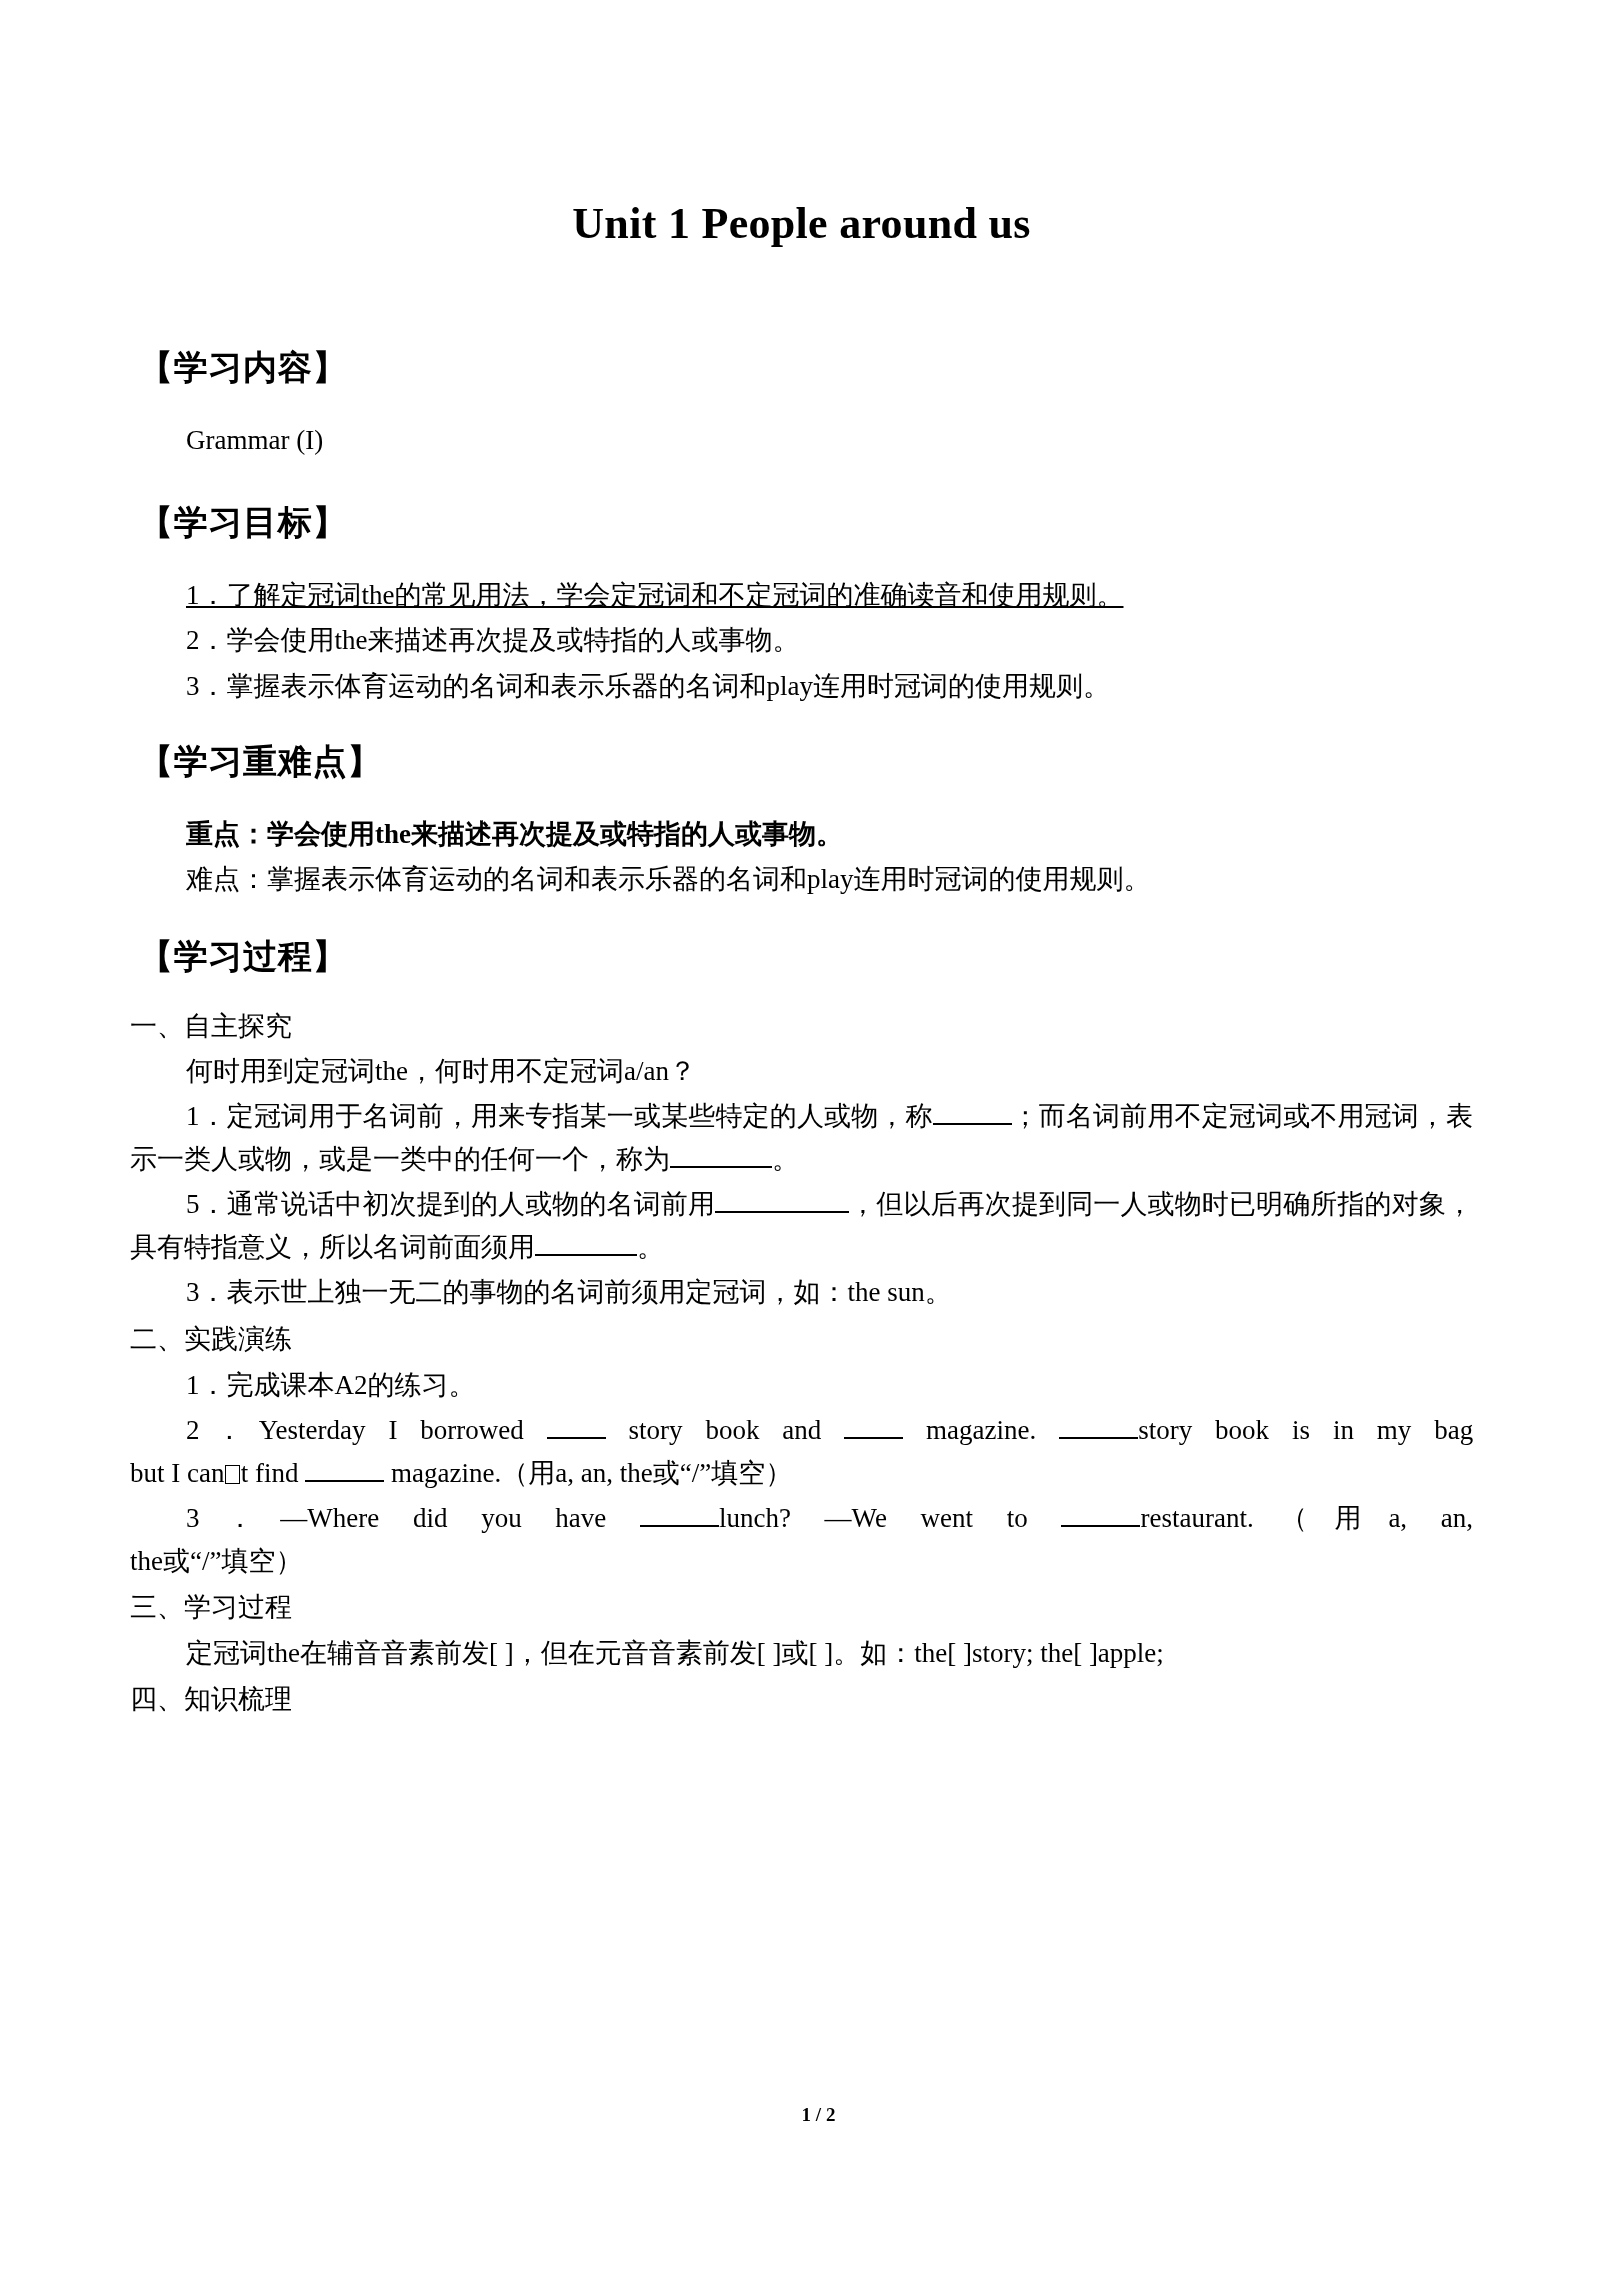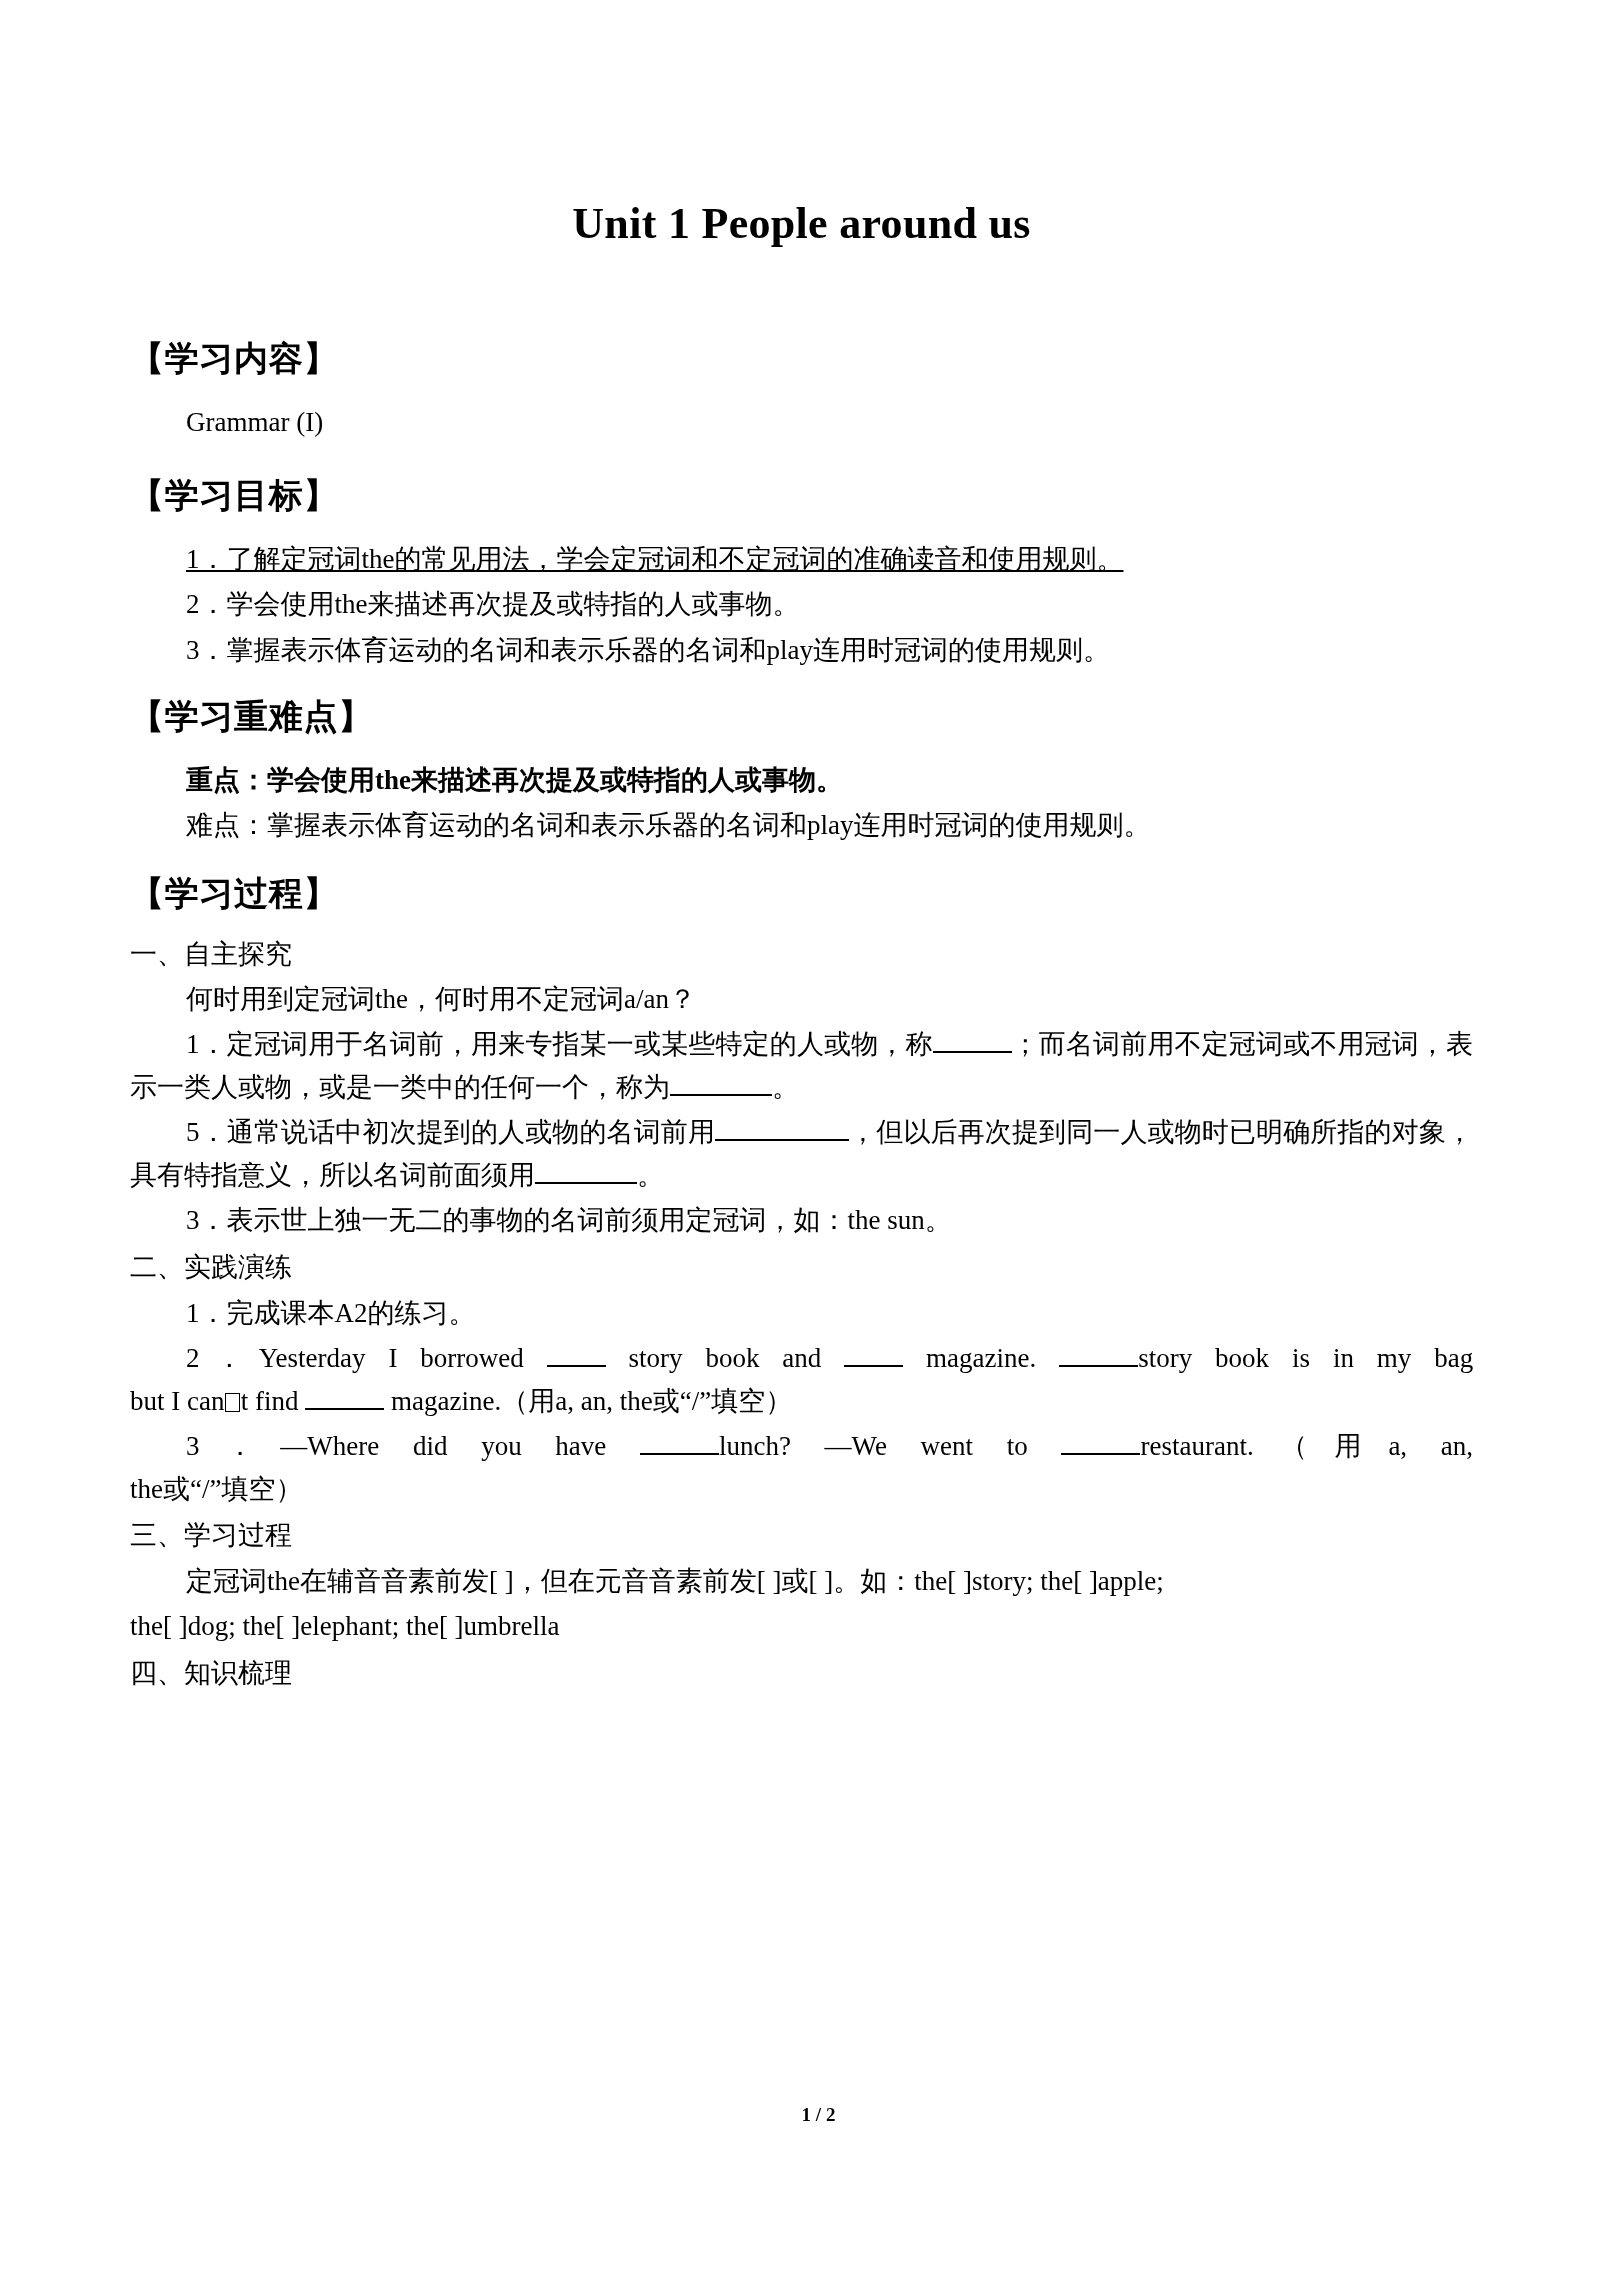--- a/index.html
+++ b/index.html
@@ -36,21 +36,21 @@
     margin: 0;
     padding-top: 198px;
     letter-spacing: 0.3px;
     line-height: 1.2;
   }
 
   
   .section-heading {
     font-size: 34px;
     font-weight: bold;
-    margin: 0;
+    margin: 9px;
     line-height: 1.0;
     letter-spacing: 0.7px;
   }
   .sh-content   { padding-top: 91px; }
   .sh-objective { padding-top: 36px; }
   .sh-keydiff   { padding-top: 29px; }
   .sh-process   { padding-top: 30px; }
 
   
   .para {
@@ -161,21 +161,20 @@
       <span><span>but I can</span><span class="tofu"></span><span>t find</span> <span class="blank blank-m"></span> <span>magazine.（用a, an, the或“/”填空）</span></span>
     </p>
 
     <p class="para p-gap">
       <span class="just-line" style="text-indent:56px;"><span>3．―Where</span> <span>did</span> <span>you</span> <span>have</span> <span class="blank blank-m"></span><span>lunch?</span> <span>―We</span> <span>went</span> <span>to</span> <span class="blank blank-m"></span><span>restaurant.（用a,</span> <span>an,</span></span>
       <span>the或“/”填空）</span>
     </p>
 
     <p class="para sub-heading p-sec3">三、学习过程</p>
     <p class="para indent p-gap">定冠词the在辅音音素前发[ ]，但在元音音素前发[ ]或[ ]。如：the[ ]story; the[ ]apple;</p>
-    <p class="para noindent p-gap">the[ ]dog; the[ ]elephant; the[ ]umbrella</p>
 
     <p class="para sub-heading p-sec4">四、知识梳理</p>
 
   </div>
 
   <div class="footer">1 / 2</div>
 </div>
 
 
 </body></html>

